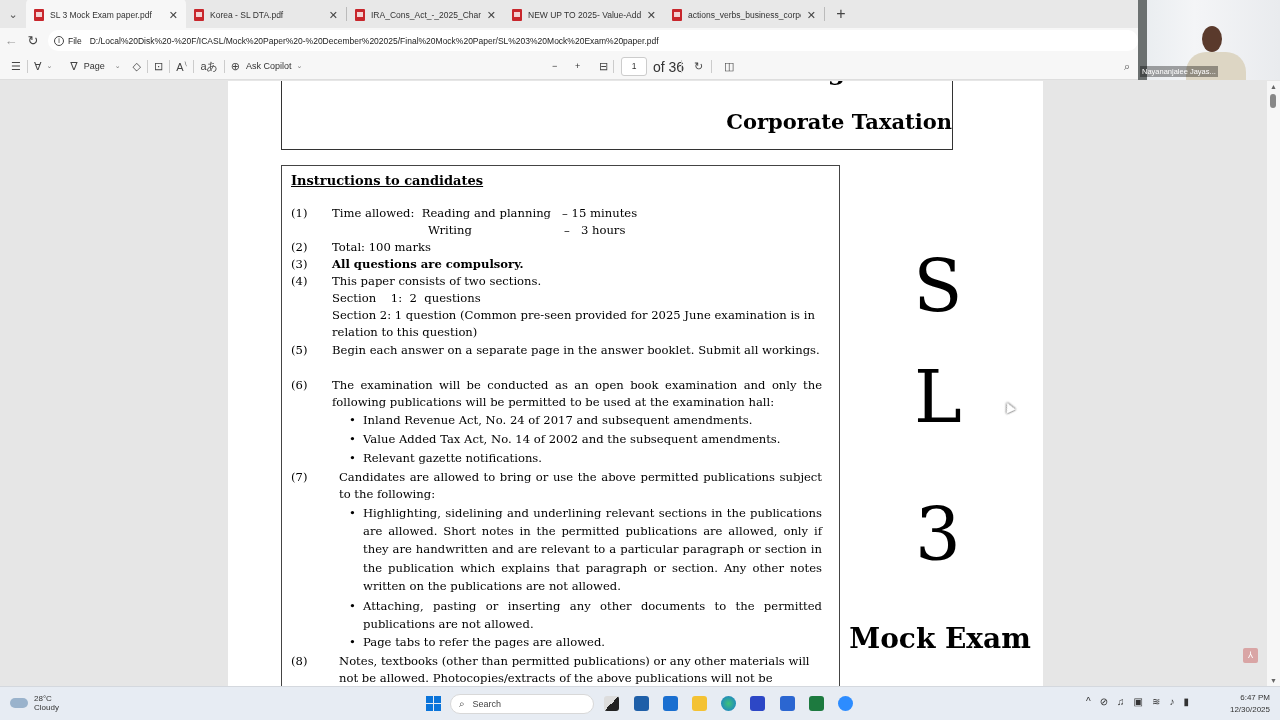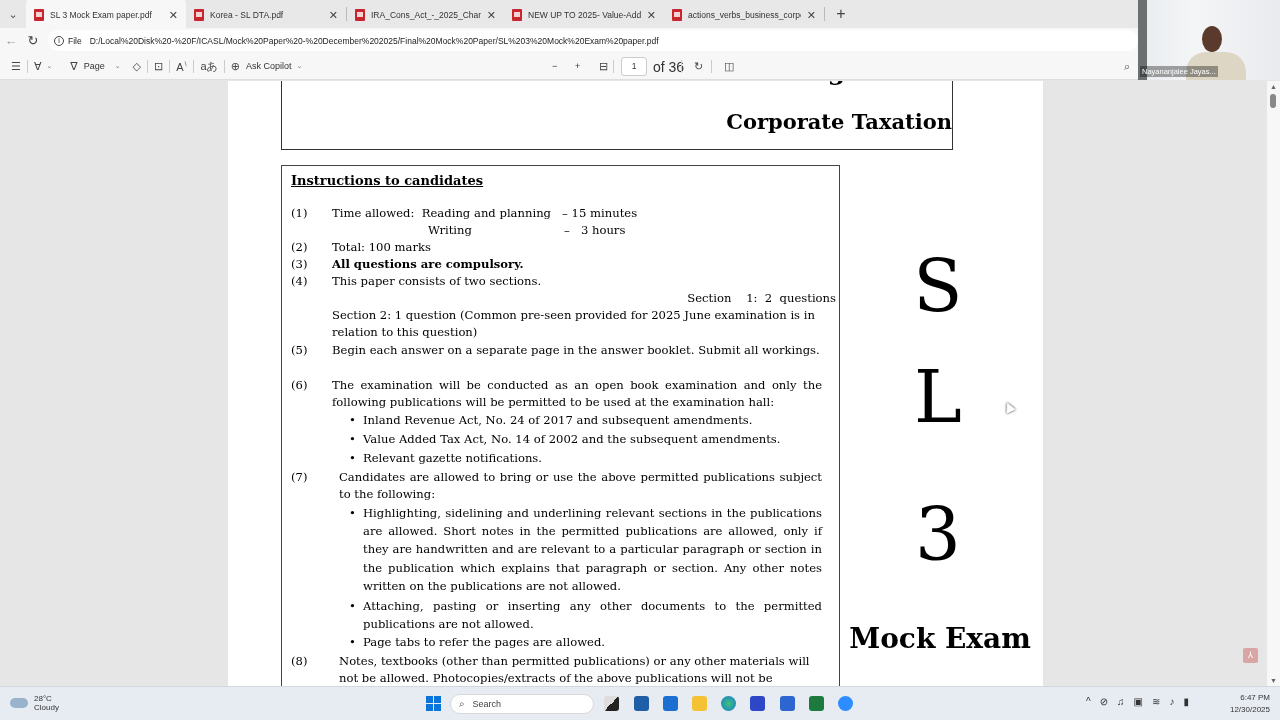--- a/index.html
+++ b/index.html
@@ -207,21 +207,21 @@
       </div>
       <div class="row" style="top:90px">
         <span class="num">(3)</span>
         <span class="txt bold">All questions are compulsory.</span>
       </div>
       <div class="row" style="top:107px">
         <span class="num">(4)</span>
         <span class="txt">This paper consists of two sections.</span>
       </div>
       <div class="row" style="top:124px">
-        <span class="txt" style="white-space:pre;text-align:right">Section    1:  2  questions</span>
+        <span class="txt" style="white-space:pre;text-align:left">Section    1:  2  questions</span>
       </div>
       <div class="row" style="top:141px">
         <span class="txt" style="text-align:left;word-spacing:0px">Section    2:  1  question (Common pre-seen provided for 2025 June examination is in relation to this question)</span>
       </div>
       <div class="row" style="top:176px">
         <span class="num">(5)</span>
         <span class="txt" style="right:14px">Begin each answer on a separate page in the answer booklet. Submit all workings.</span>
       </div>
       <div class="row" style="top:211px">
         <span class="num">(6)</span>

